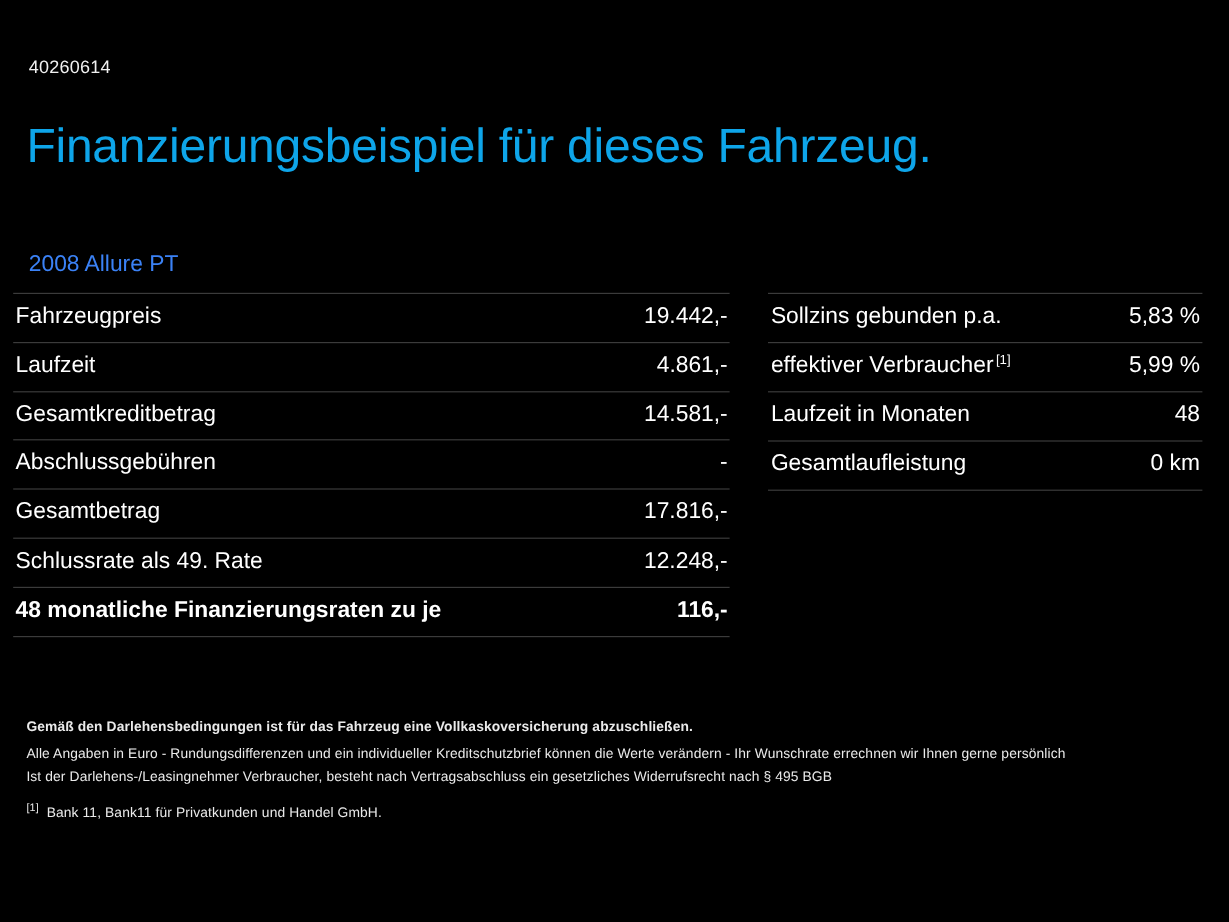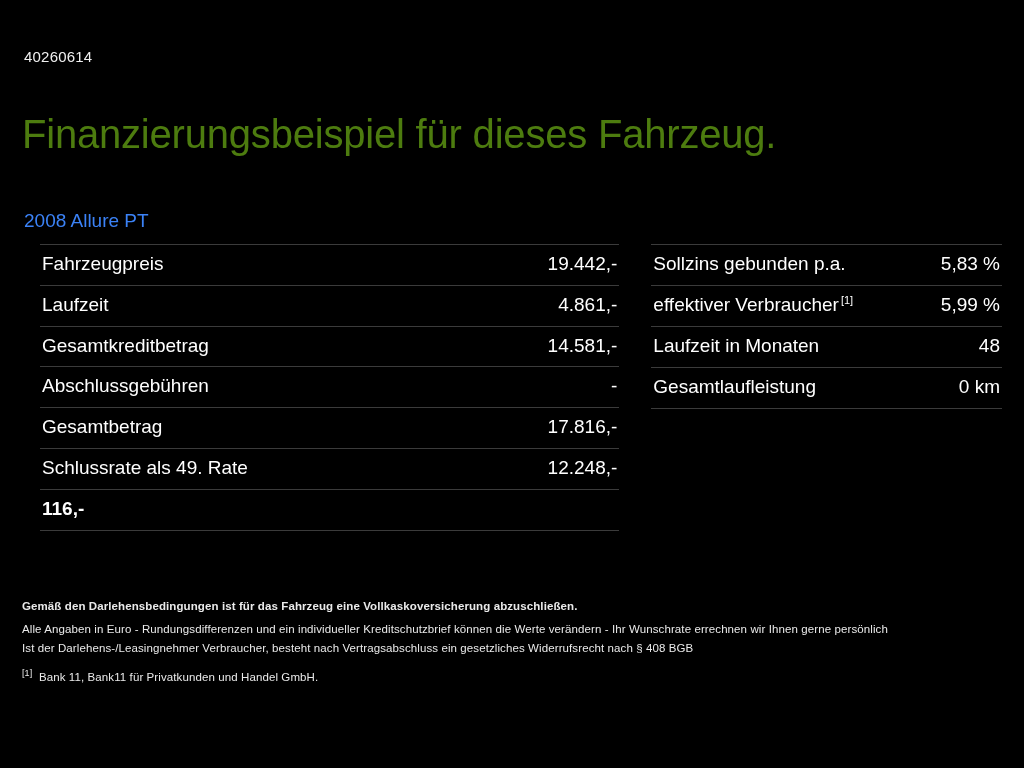--- a/index.html
+++ b/index.html
@@ -25,41 +25,41 @@
   .ref-id {
     position: absolute;
     top: 48px;
     left: 24px;
     font-size: 15px;
     letter-spacing: 0.2px;
     color: #f0f0f0;
   }
   .title {
     position: absolute;
-    top: 82px;
+    top: 70px;
     left: 22px;
     width: 760px;
     font-size: 40px;
     line-height: 1.28;
     font-weight: 400;
     letter-spacing: -0.2px;
-    color: #4d7c0f;
+    color: #0ea5e9;
   }
   .subtitle {
     position: absolute;
     top: 210px;
     left: 24px;
     font-size: 19px;
     font-weight: 400;
     color: #3b82f6;
   }
   .tables {
     position: absolute;
     top: 244px;
-    left: 40px;
+    left: 11px;
     right: 22px;
     display: flex;
     gap: 32px;
   }
   .table {
     display: flex;
     flex-direction: column;
   }
   .table-left { width: 608px; }
   .table-right { width: 368px; }
@@ -154,20 +154,21 @@
       </div>
       <div class="row">
         <span class="label">Gesamtbetrag</span>
         <span class="value">17.816,-</span>
       </div>
       <div class="row">
         <span class="label">Schlussrate als 49. Rate</span>
         <span class="value">12.248,-</span>
       </div>
       <div class="row bold">
+        <span class="label">48 monatliche Finanzierungsraten zu je</span>
         <span class="value">116,-</span>
       </div>
     </div>
 
     <div class="table table-right">
       <div class="row">
         <span class="label">Sollzins gebunden p.a.</span>
         <span class="value">5,83 %</span>
       </div>
       <div class="row">
@@ -182,17 +183,17 @@
         <span class="label">Gesamtlaufleistung</span>
         <span class="value">0 km</span>
       </div>
     </div>
 
   </div>
 
   <div class="footnotes">
     <div class="fn-bold">Gemäß den Darlehensbedingungen ist für das Fahrzeug eine Vollkaskoversicherung abzuschließen.</div>
     <div class="fn-line">Alle Angaben in Euro - Rundungsdifferenzen und ein individueller Kreditschutzbrief können die Werte verändern - Ihr Wunschrate errechnen wir Ihnen gerne persönlich</div>
-    <div class="fn-line">Ist der Darlehens-/Leasingnehmer Verbraucher, besteht nach Vertragsabschluss ein gesetzliches Widerrufsrecht nach § 408 BGB</div>
+    <div class="fn-line">Ist der Darlehens-/Leasingnehmer Verbraucher, besteht nach Vertragsabschluss ein gesetzliches Widerrufsrecht nach § 495 BGB</div>
     <div class="fn-source"><span class="fn-mark">[1]</span>&nbsp; <span>Bank 11, Bank11 für Privatkunden und Handel GmbH.</span></div>
   </div>
 
 </div>
 
 </body></html>

